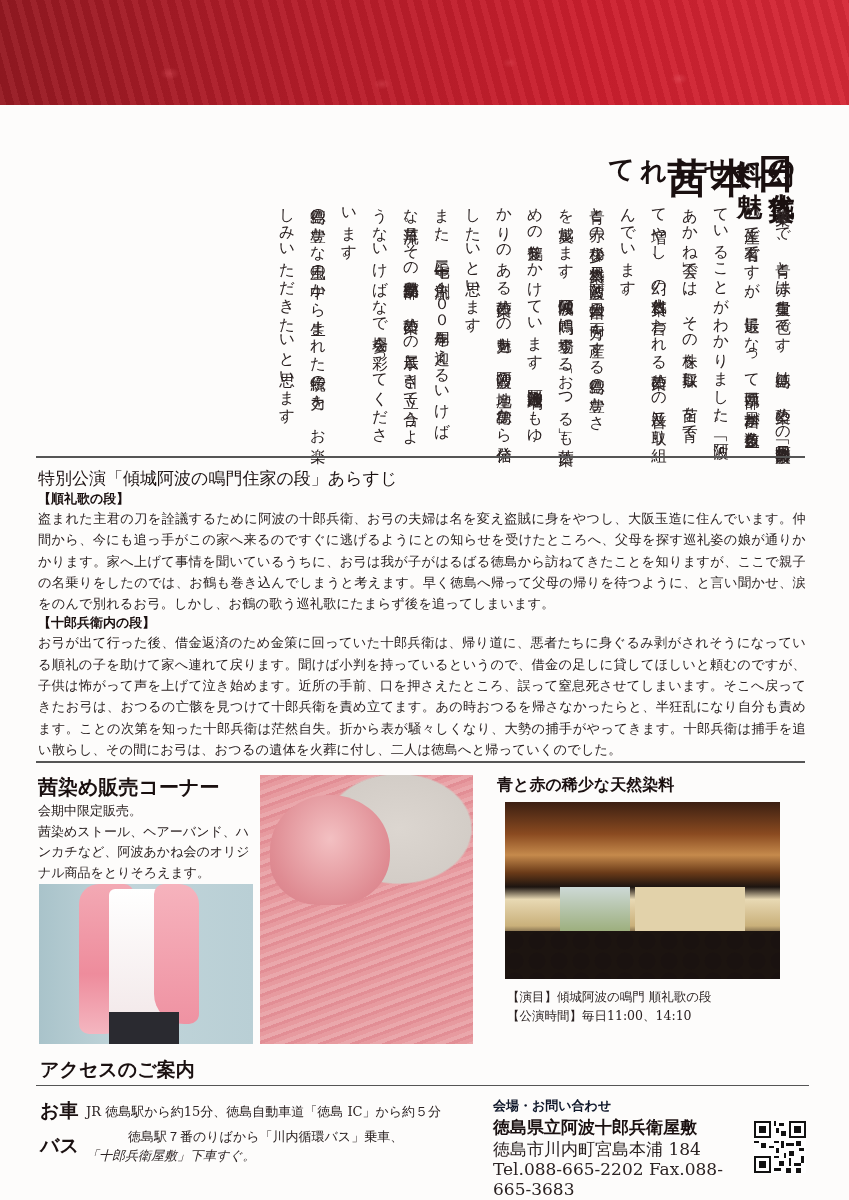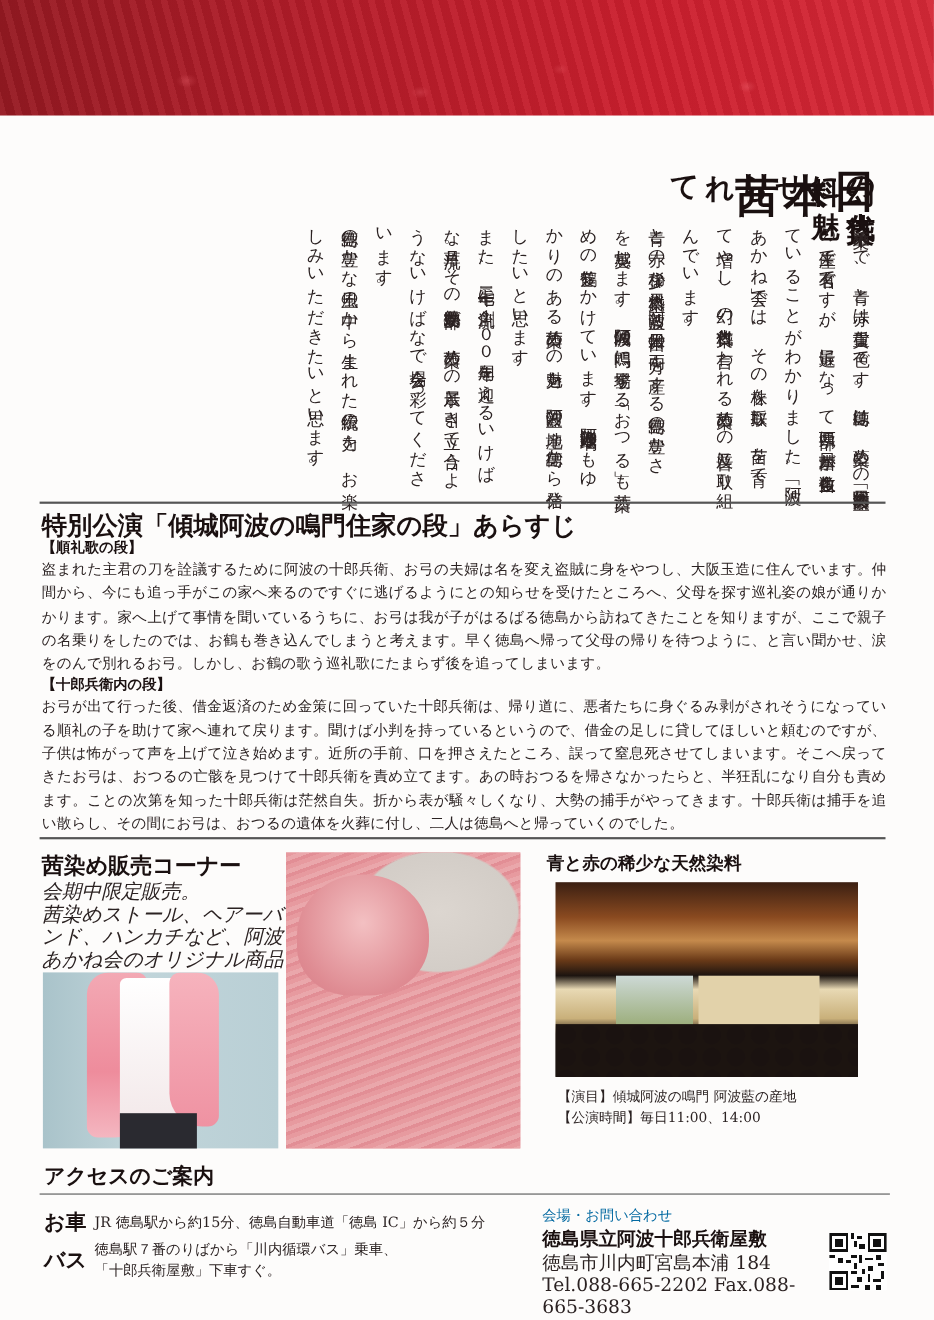--- a/index.html
+++ b/index.html
@@ -32,27 +32,27 @@
     margin-left: 14px; padding-top: 14px; letter-spacing: 1px;
   }
   .intro-body {
     font-size: 15.5px; line-height: 31px; color: #2b2222; padding-top: 20px; letter-spacing: 0.5px;
   }
   .intro-body p { display: block; }
 
   .rule { position: absolute; left: 36px; width: 769px; height: 2px; background: #555; }
 
   .synopsis { position: absolute; left: 38px; top: 466px; width: 768px; }
-  .synopsis h2 { font-size: 23px; font-weight: bold; line-height: 24px; color: #1a1010; }
+  .synopsis h2 { font-size: 17px; font-weight: normal; line-height: 24px; color: #1a1010; }
   .synopsis h3 { font-size: 13px; font-weight: bold; line-height: 18px; color: #1a1010; }
   .synopsis p { font-size: 13.2px; line-height: 21.3px; text-align: justify; color: #2b2222; letter-spacing: 0.2px; }
 
   .sales { position: absolute; left: 38px; top: 773px; width: 220px; }
   .sales h2 { font-size: 20px; font-weight: bold; line-height: 28px; color: #1a1010; }
-  .sales p { font-size: 18px; line-height: 20.5px; color: #2b2222; font-style: italic; }
+  .sales p { font-size: 13px; line-height: 20.5px; color: #2b2222; }
 
   .photo { position: absolute; overflow: hidden; }
   .photo-model {
     left: 39px; top: 884px; width: 214px; height: 160px;
     background: linear-gradient(90deg, #a9c3ca 0%, #c1d5da 40%, #b9cfd5 100%);
   }
   .photo-model .shawl-l { position: absolute; left: 40px; top: 0; width: 55px; height: 150px;
     background: linear-gradient(180deg, #f3a9b4, #ee8c9c 60%, #f4b6c0); border-radius: 20px 10px 30px 10px; }
   .photo-model .shirt { position: absolute; left: 70px; top: 5px; width: 60px; height: 130px;
     background: linear-gradient(180deg, #fff, #f3e9ea); border-radius: 6px; }
@@ -85,21 +85,21 @@
   .access { position: absolute; left: 40px; top: 1055px; width: 769px; }
   .access h2 { font-size: 19px; font-weight: bold; line-height: 28px; color: #1a1010; }
   .access-rule { position: absolute; left: 36px; top: 1085px; width: 773px; height: 1px; background: #555; }
   .route { position: absolute; left: 40px; display: flex; align-items: center; }
   .route .mode { font-size: 19px; font-weight: bold; color: #1a1010; width: 46px; }
   .route .desc { font-size: 13px; line-height: 19px; color: #2b2222; }
   .route-car { top: 1098px; }
   .route-bus { top: 1127px; }
 
   .venue { position: absolute; left: 493px; top: 1097px; width: 260px; }
-  .venue .label { font-size: 13px; font-weight: normal; line-height: 18px; color: #0369a1; }
+  .venue .label { font-size: 13px; font-weight: bold; line-height: 18px; color: #0f172a; }
   .venue .name { font-size: 17px; font-weight: bold; line-height: 24px; color: #1a1010; }
   .venue .addr, .venue .tel { font-size: 17px; line-height: 20px; color: #2b2222; }
 
   .qr { position: absolute; left: 754px; top: 1121px; width: 52px; height: 52px; background: #fff; }
   .qr svg { width: 52px; height: 52px; }
 </style>
 </head>
 <body>
 
 <div class="banner"></div>
@@ -144,37 +144,37 @@
 
 <div class="theater">
   <h2>青と赤の稀少な天然染料</h2>
 </div>
 <div class="photo photo-stage">
   <div class="screen"></div>
   <div class="set"></div>
   <div class="crowd"></div>
 </div>
 <div class="theater-info">
-  <div>【演目】傾城阿波の鳴門 阿波藍の産地</div>
-  <div>【公演時間】毎日11:00、14:00</div>
+  <div>【演目】傾城阿波の鳴門 順礼歌の段</div>
+  <div>【公演時間】毎日11:00、14:10</div>
 </div>
 
 <div class="access">
   <h2>アクセスのご案内</h2>
 </div>
 <div class="access-rule"></div>
 <div class="route route-car">
   <span class="mode">お車</span>
   <span class="desc">JR 徳島駅から約15分、徳島自動車道「徳島 IC」から約５分</span>
 </div>
 <div class="route route-bus">
   <span class="mode">バス</span>
   <span class="desc">
-    <span style="display:block;">徳島駅７番のりばから「川内循環バス」乗車、</span>
-    <span style="display:block;">「十郎兵衛屋敷」下車すぐ。</span>
+    <span style="display:block;margin-left:42px;">徳島駅７番のりばから「川内循環バス」乗車、</span>
+    <span style="display:block;font-style:italic;">「十郎兵衛屋敷」下車すぐ。</span>
   </span>
 </div>
 
 <div class="venue">
   <div class="label">会場・お問い合わせ</div>
   <div class="name">徳島県立阿波十郎兵衛屋敷</div>
   <div class="addr">徳島市川内町宮島本浦 184</div>
   <div class="tel">Tel.088-665-2202  Fax.088-665-3683</div>
 </div>
 <div class="qr">

